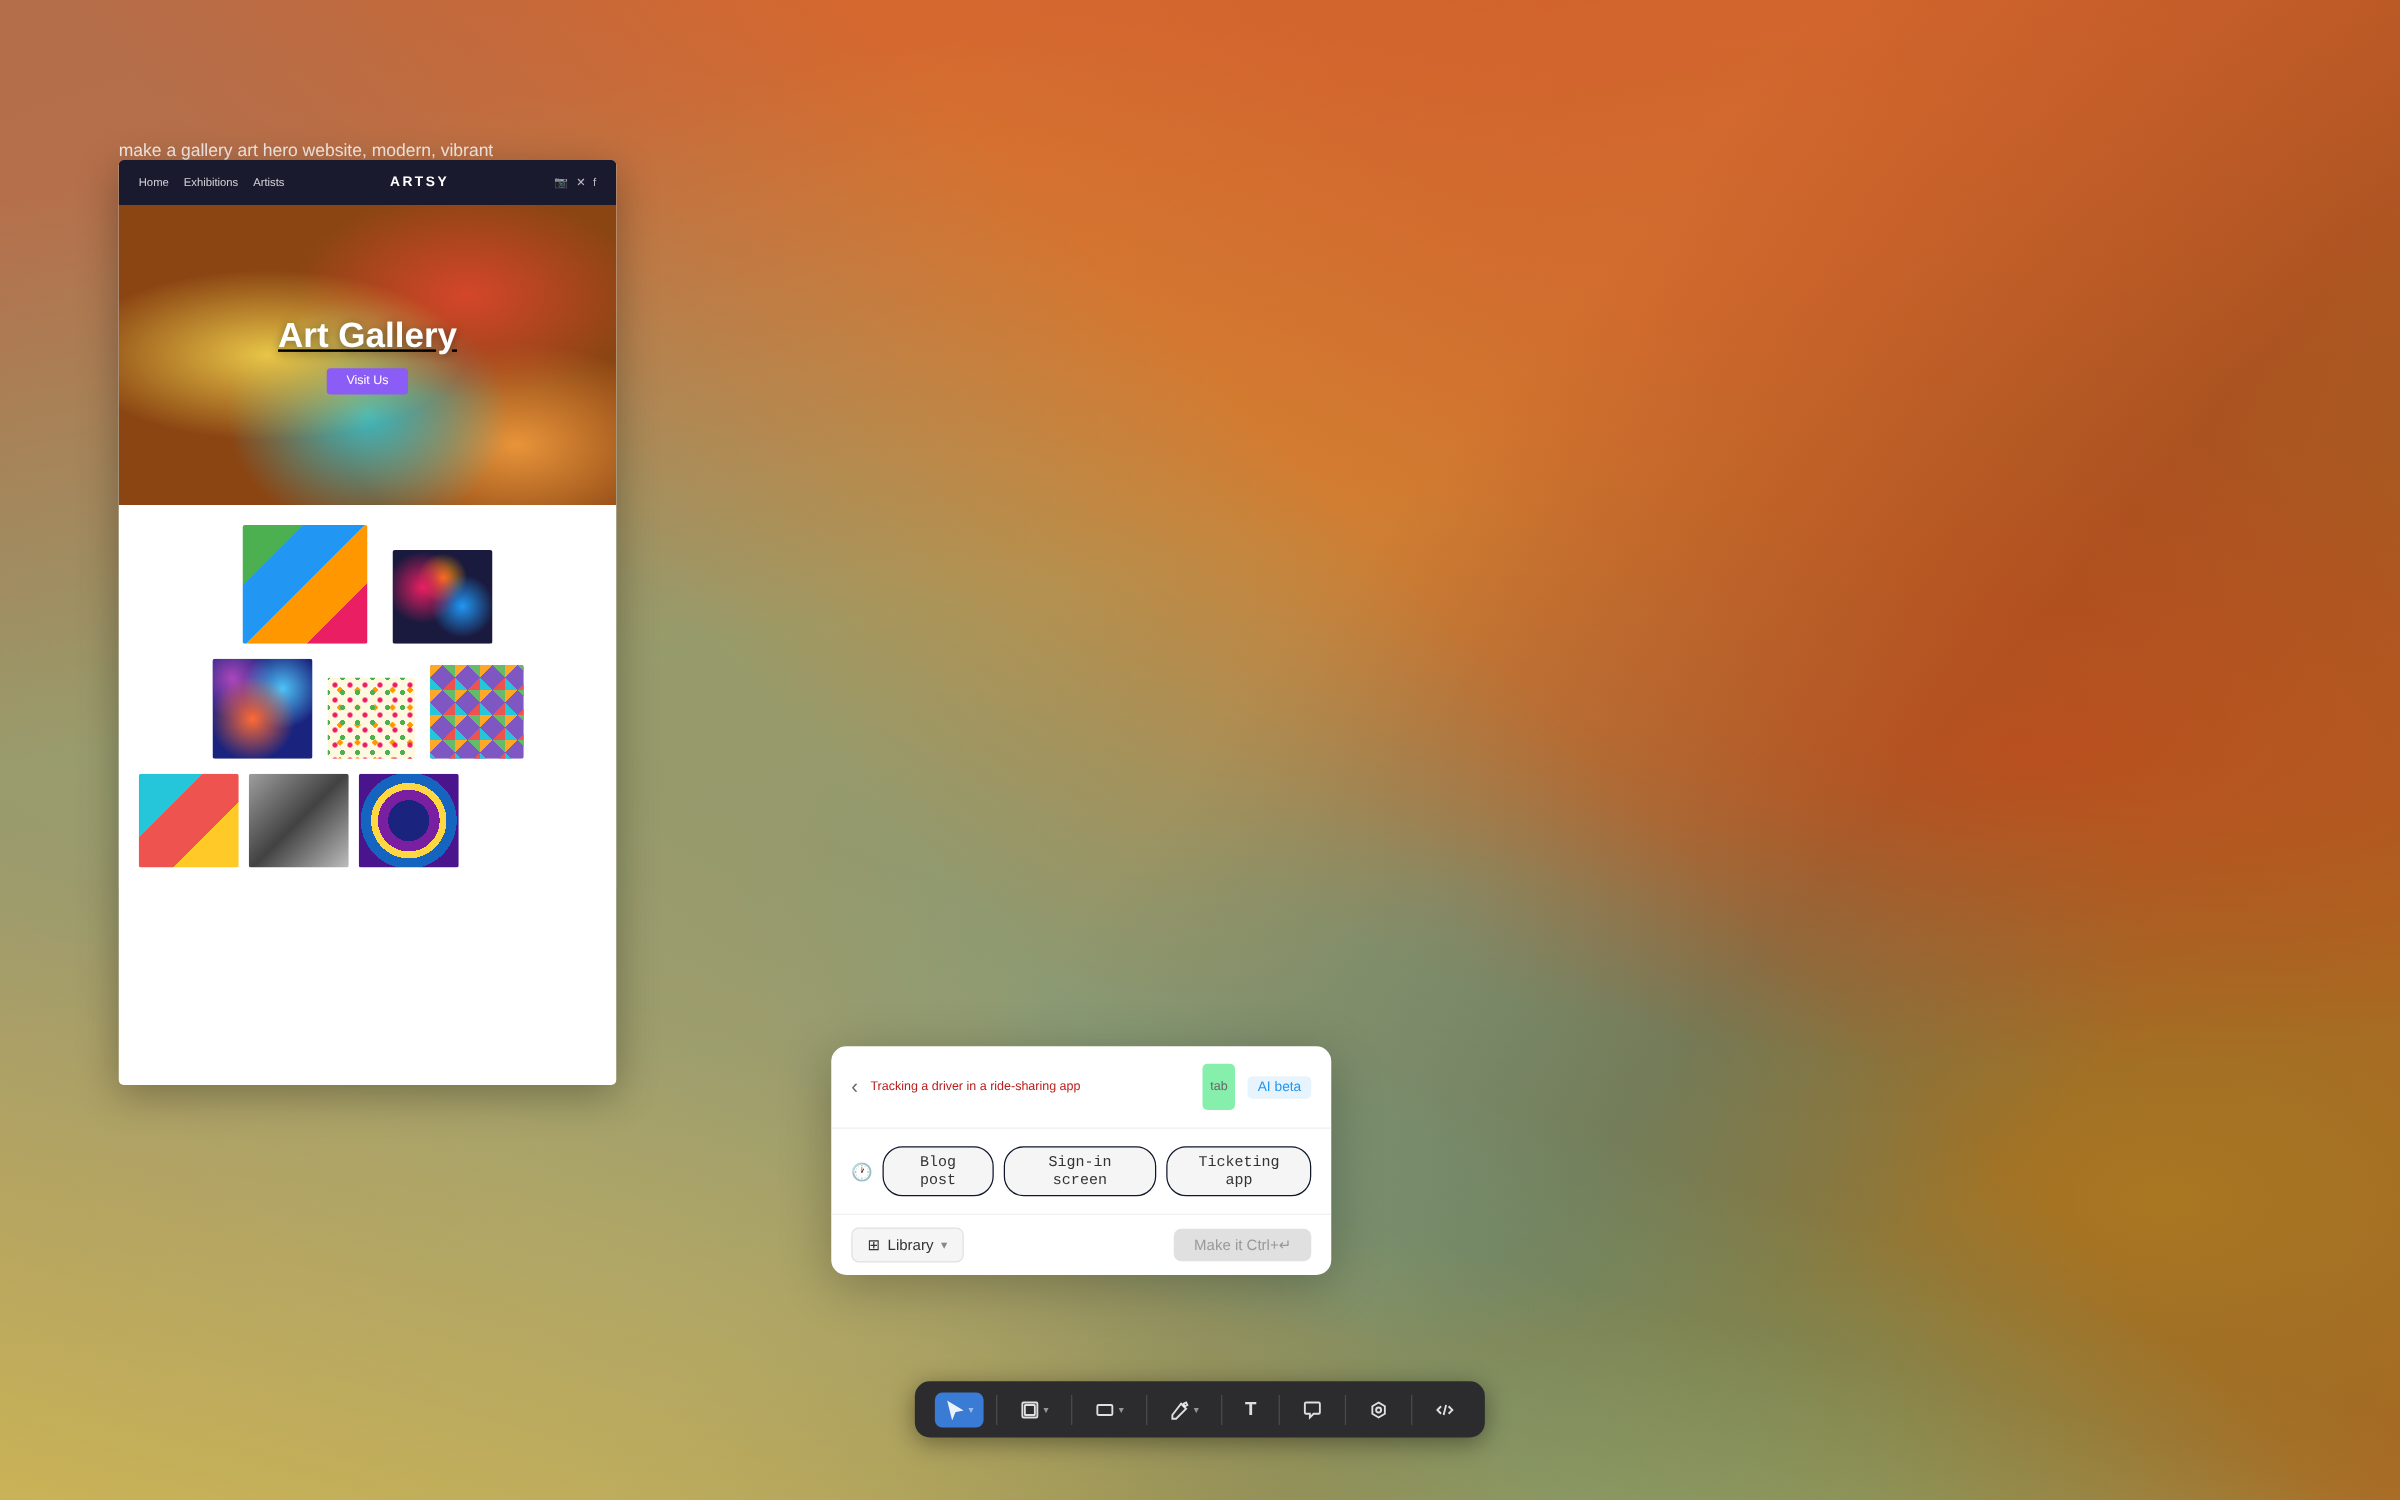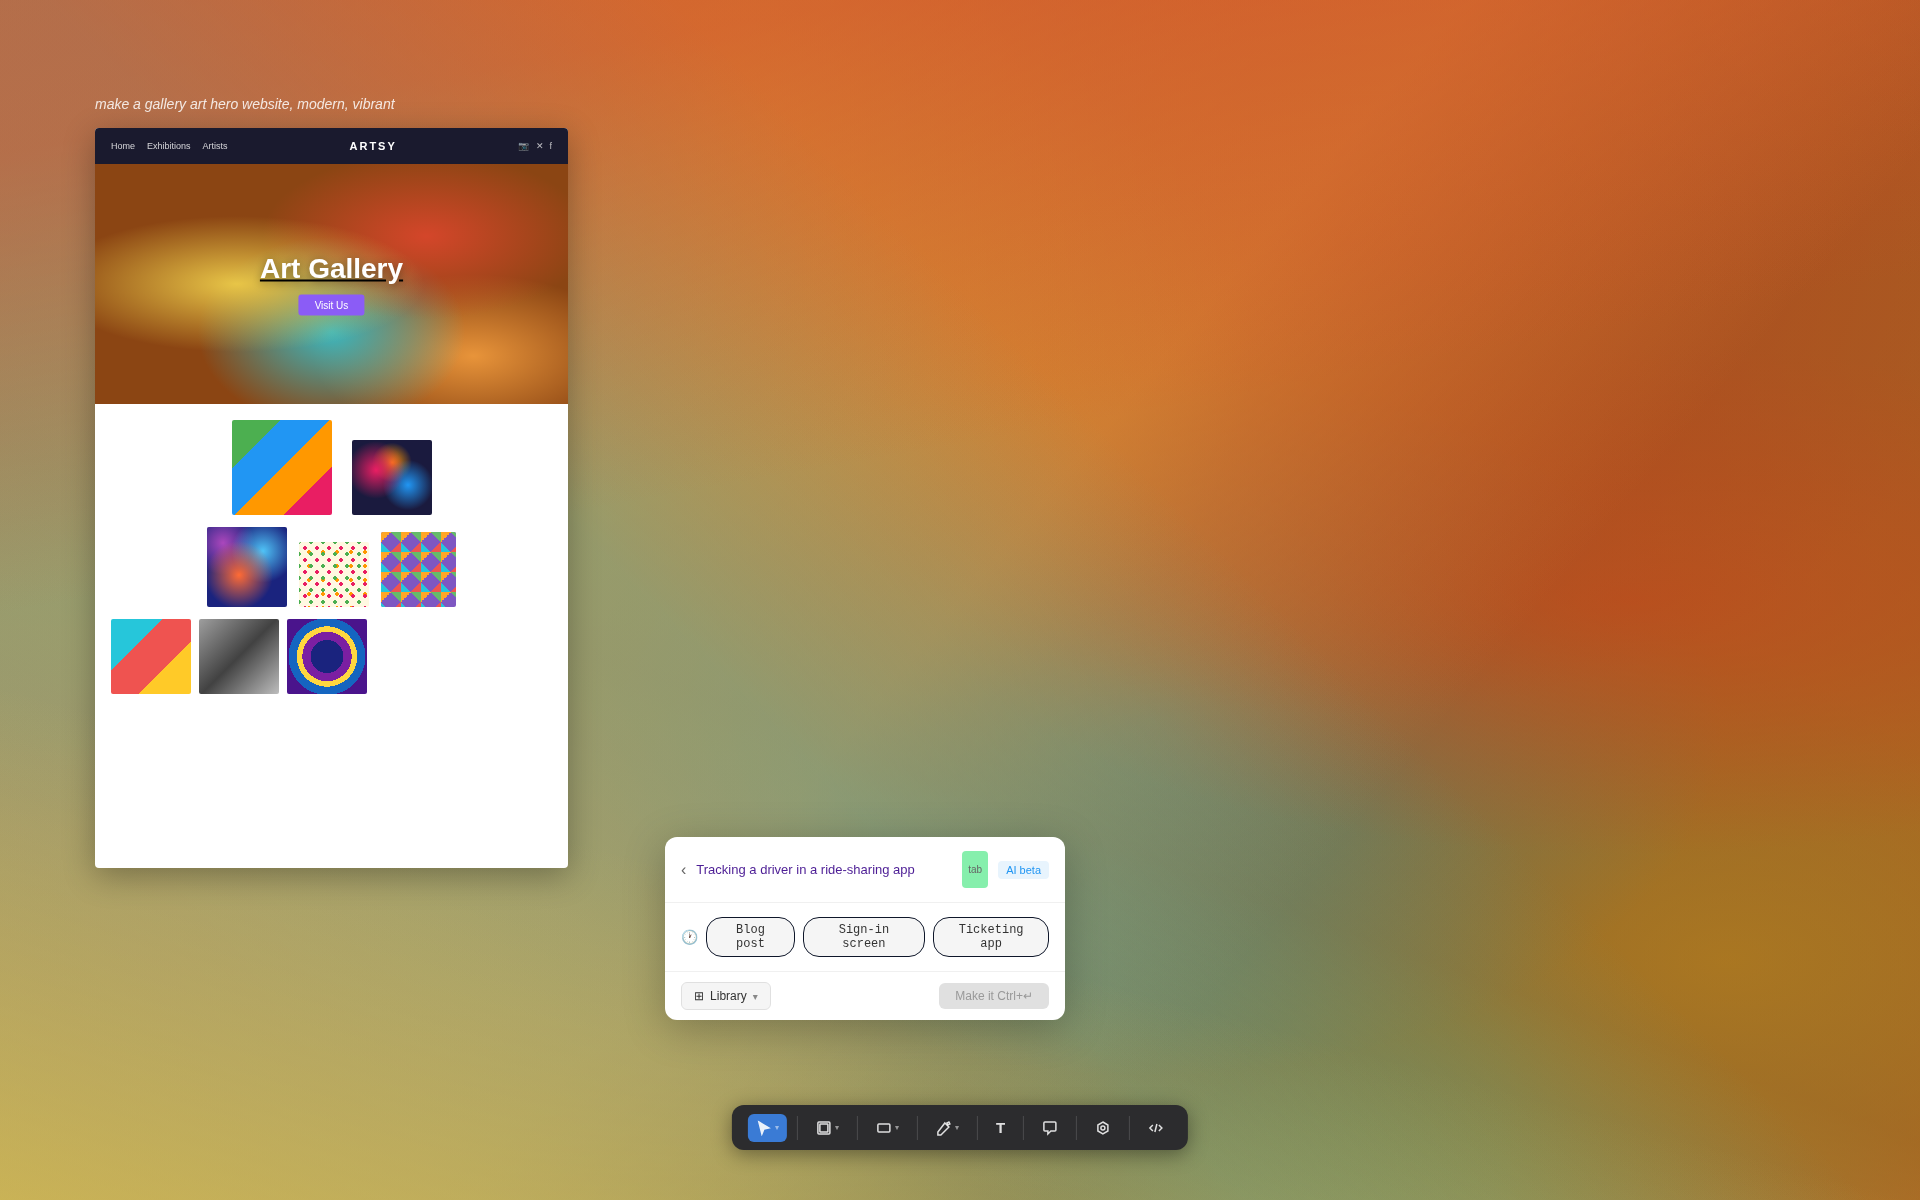--- a/index.html
+++ b/index.html
@@ -40,36 +40,35 @@
         linear-gradient(45deg, rgba(59,184,192,0.4) 40%, transparent 60%),
         linear-gradient(130deg, rgba(232,148,58,0.6) 50%, transparent 70%),
         linear-gradient(200deg, rgba(139,69,19,0.5) 60%, transparent 80%);
     }
 
     
     .website-panel {
       position: absolute;
       top: 128px;
       left: 95px;
-      width: 473px;
+      width: 398px;
       height: 740px;
       background: white;
       border-radius: 4px;
       overflow: hidden;
       box-shadow: 0 8px 32px rgba(0,0,0,0.3);
     }
 
     
     .prompt-text {
       position: absolute;
-      top: 96px;
+      top: 112px;
       left: 95px;
       color: rgba(255,255,255,0.85);
       font-size: 14px;
-      font-style: italic;
     }
 
     
     .site-header {
       background: #1a1a2e;
       padding: 8px 16px;
       display: flex;
       align-items: center;
       justify-content: space-between;
       height: 36px;
@@ -295,22 +294,22 @@
       font-size: 16px;
       cursor: pointer;
       background: none;
       border: none;
       padding: 0;
       line-height: 1;
     }
 
     .ai-input-text {
       flex: 1;
-      font-size: 13px;
-      color: #4c1d95;
+      font-size: 10px;
+      color: #b91c1c;
     }
 
     .ai-tab-tag {
       background: #86efac;
       color: #666;
       font-size: 10px;
       padding: 13px 6px;
       border-radius: 4px;
       margin-left: 4px;
     }

